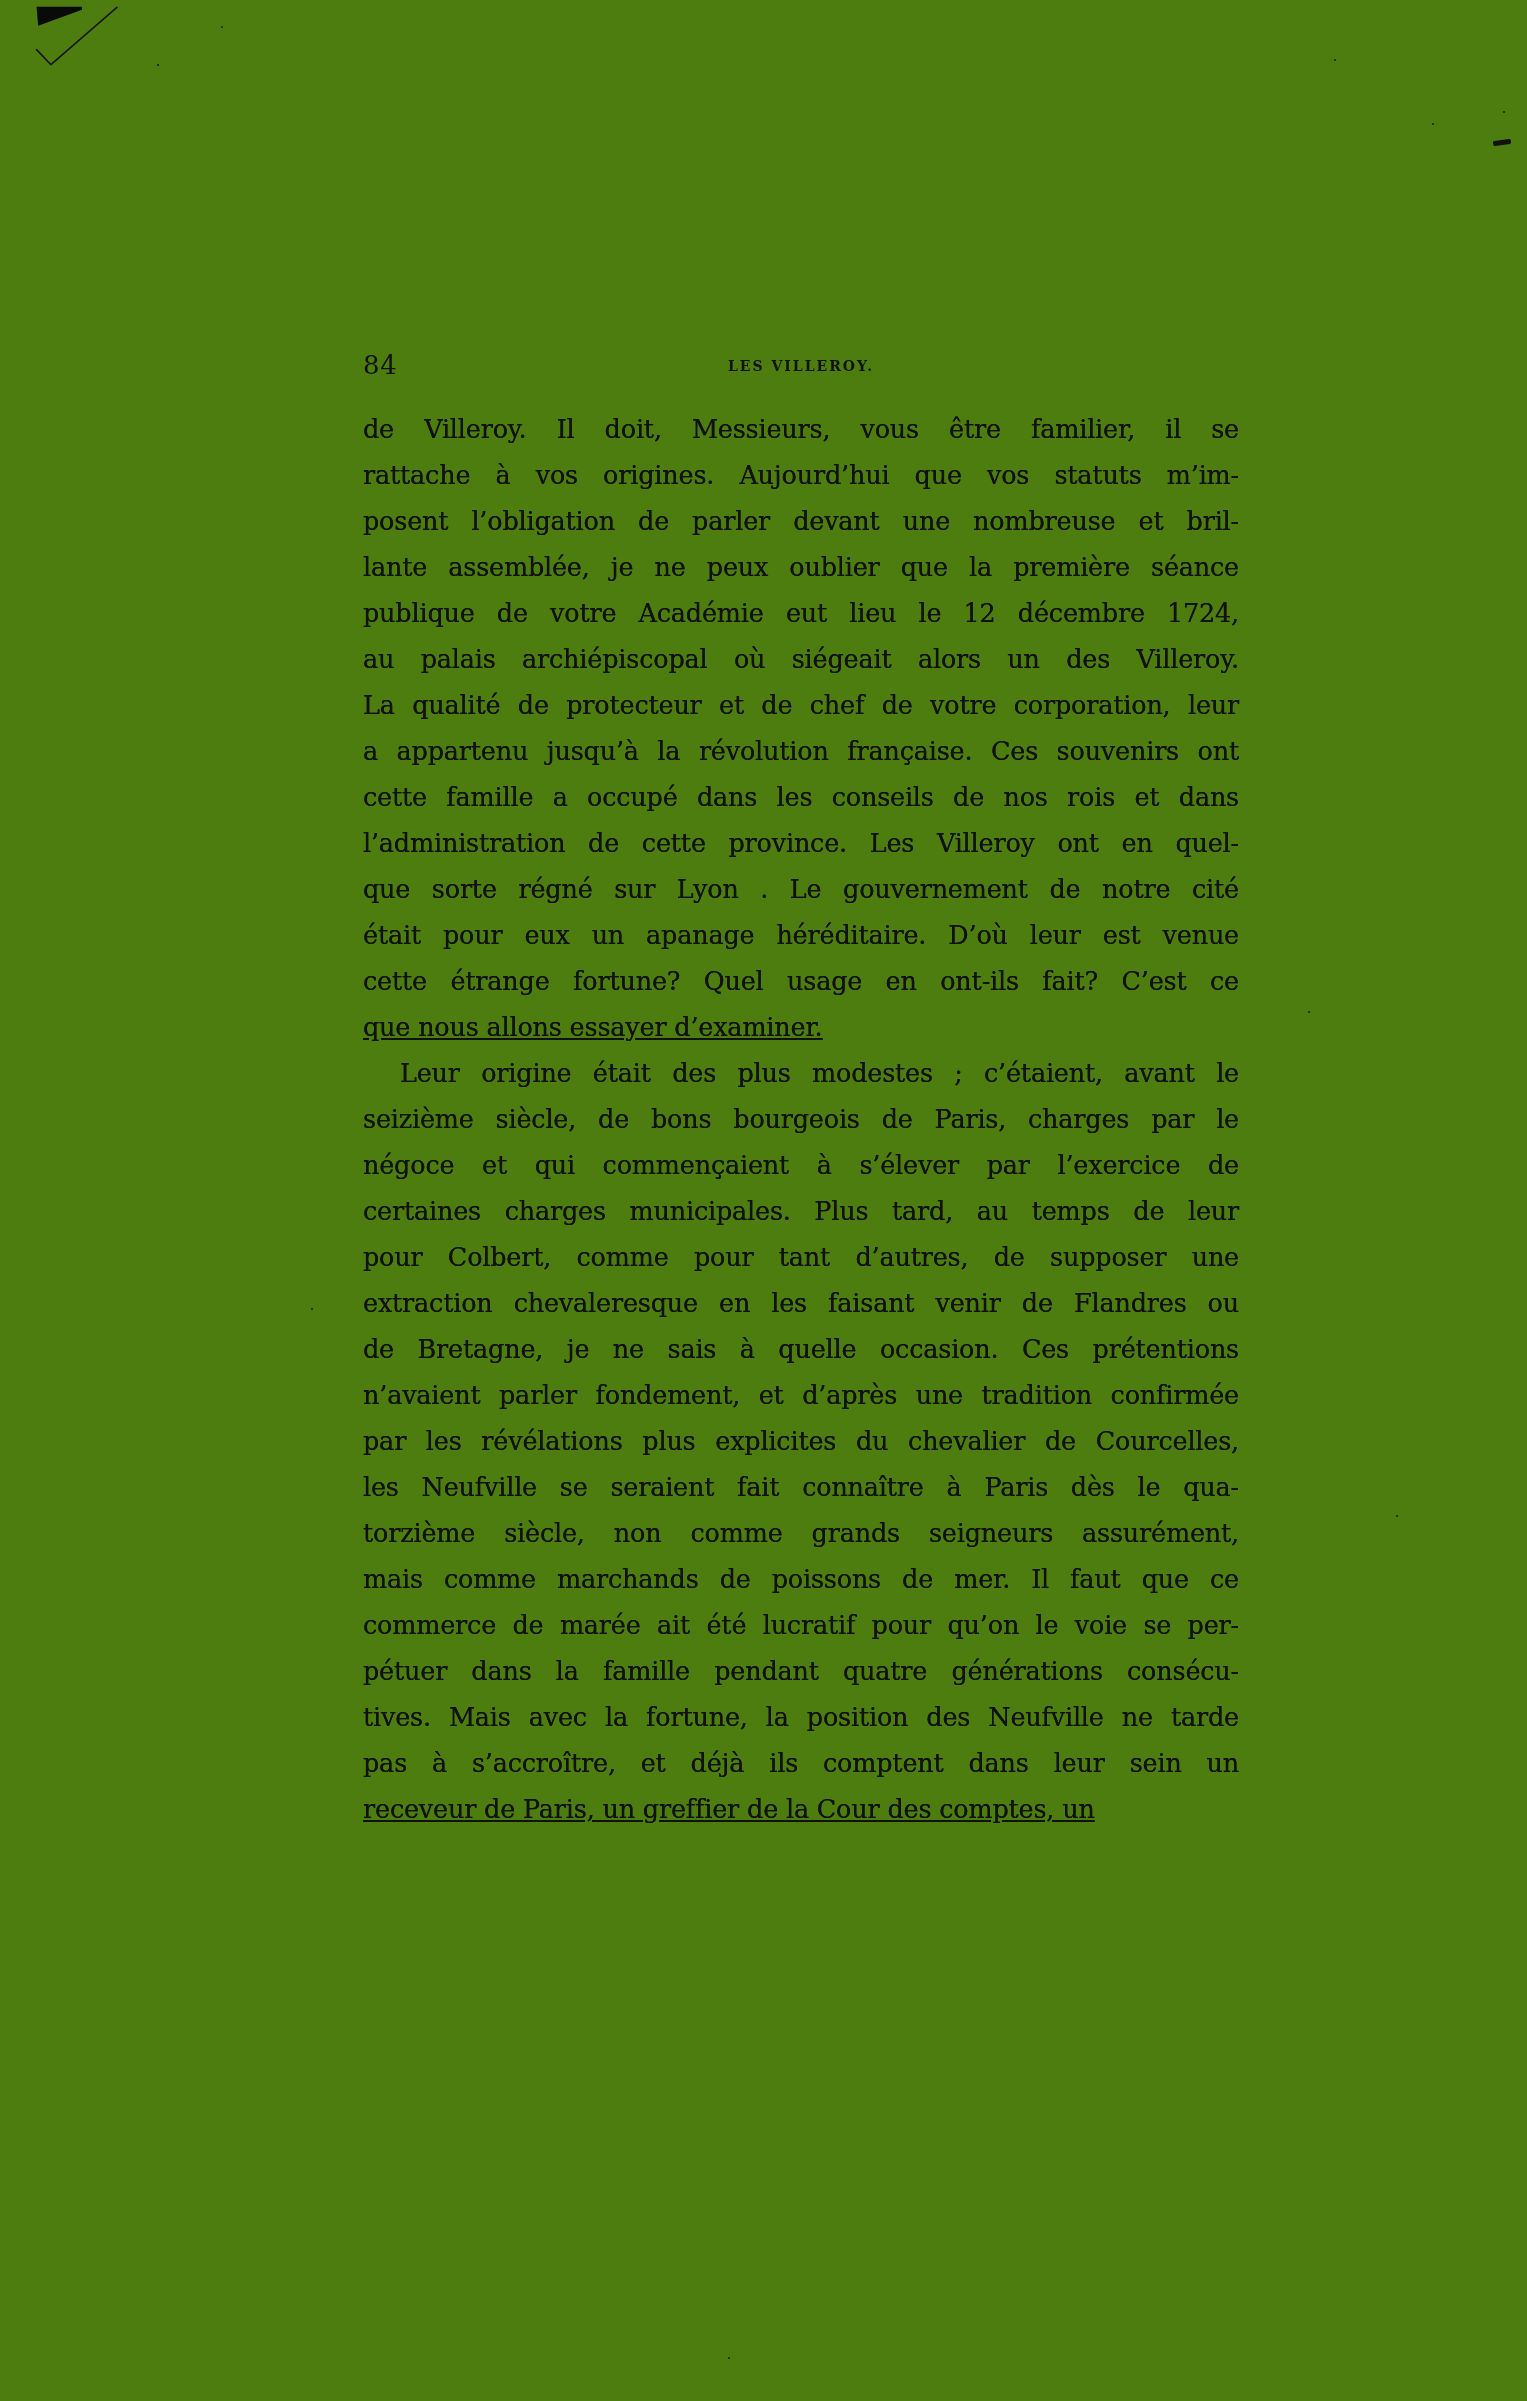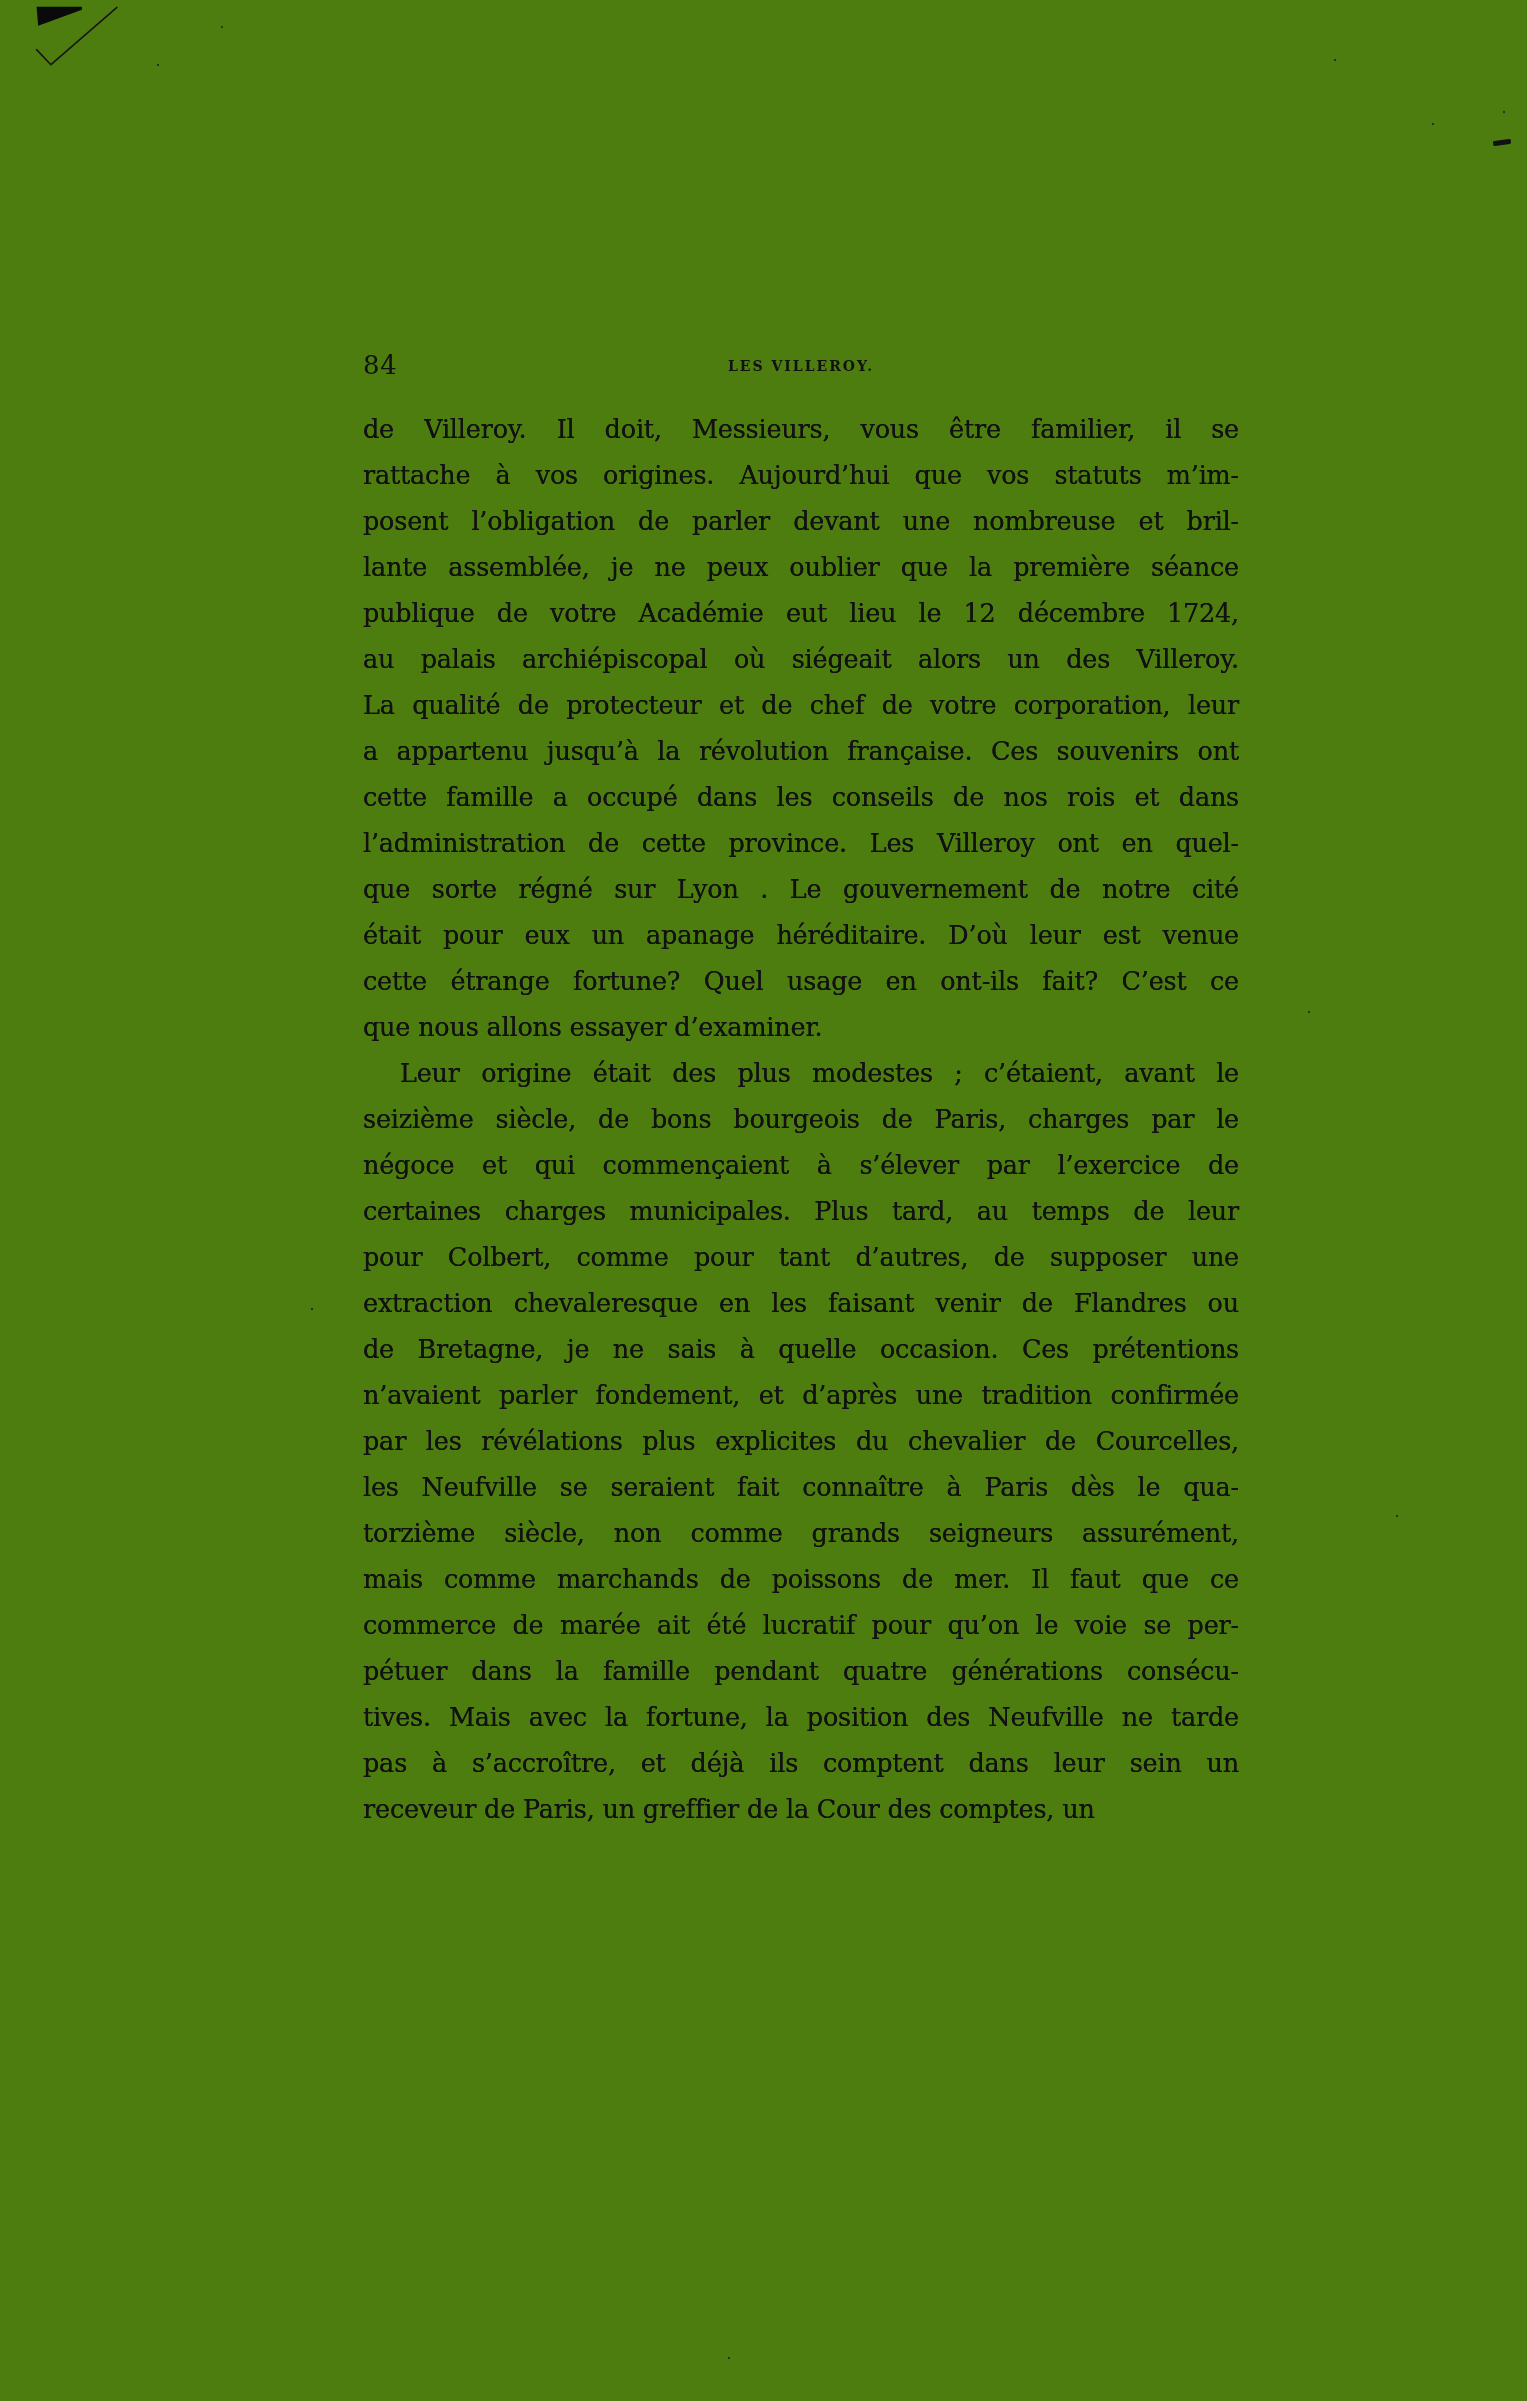--- a/index.html
+++ b/index.html
@@ -35,21 +35,21 @@
     font-size:25.5px;
     line-height:46px;
     height:46px;
     letter-spacing:-0.2px;
     text-align:justify;
     text-align-last:justify;
     white-space:normal;
     overflow:visible;
     text-shadow:0 0 0.4px currentColor;
   }
-  .tline.pend{text-align-last:left;}
+  .tline.pend{text-align-last:left;text-decoration:underline;}
   .tline.pstart{text-indent:37px;}
 
   
   .artifact{position:absolute;pointer-events:none;}
   .speck{
     position:absolute;width:2.4px;height:2.4px;border-radius:50%;
     background:#222;pointer-events:none;
   }
   .speck.small{width:1.6px;height:1.6px;}
   .dash-mark{

